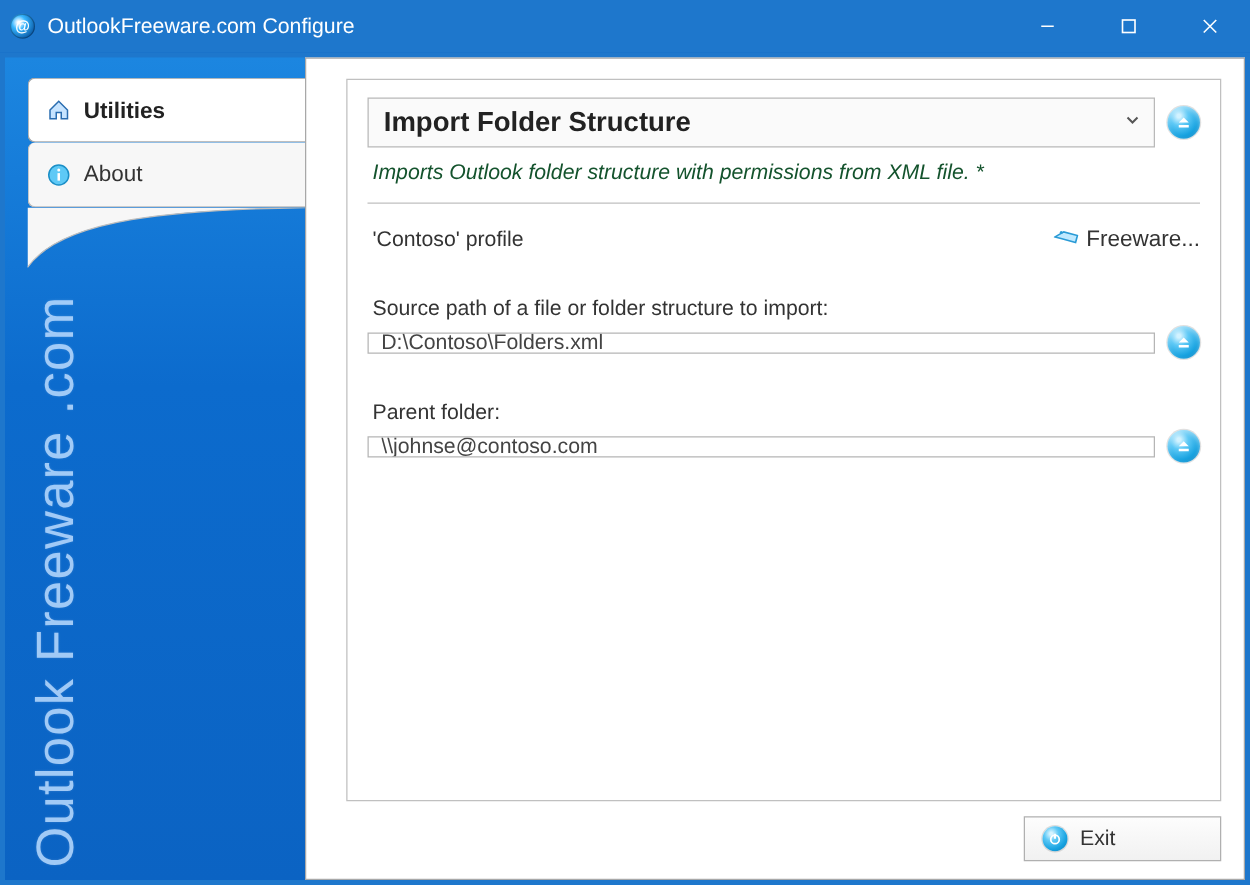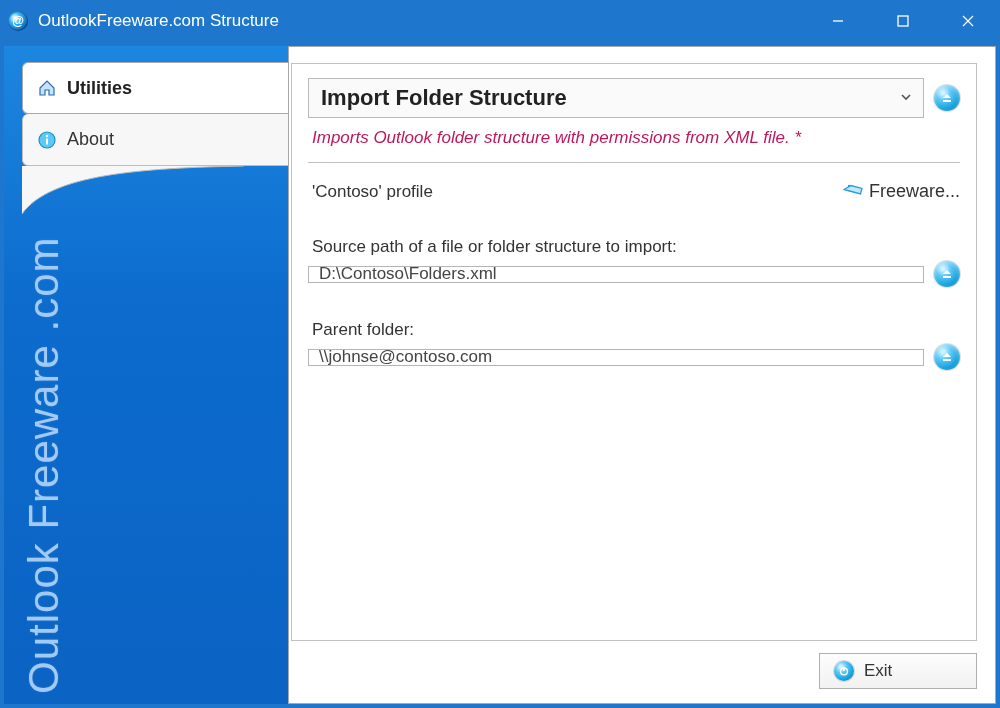--- a/index.html
+++ b/index.html
@@ -37,21 +37,21 @@
   }
 
   .client {
     position: absolute;
     inset: 4px;
     display: flex;
   }
 
   
   .leftpanel {
-    width: 284px;
+    width: 240px;
     position: relative;
     background: linear-gradient(#1c86e0, #0c6bcd 40%, #0b63c3);
     overflow: hidden;
   }
   .tabarea {
     padding: 16px 0 0 18px;
   }
   .tab {
     height: 52px;
     display: flex; align-items: center;
@@ -94,21 +94,21 @@
     text-shadow: 0 0 2px rgba(255,255,255,.2);
     padding-top: 8px;
   }
 
   
   .content {
     flex: 1;
     background: #fff;
     border: 1px solid #a8a8a8;
     border-left: 1px solid #a8a8a8;
-    padding: 16px 18px 14px 2px;
+    padding: 16px 18px 14px 32px;
     display: flex; flex-direction: column;
     position: relative;
   }
 
   .header-row { display: flex; align-items: center; gap: 10px; }
   .dropdown {
     flex: 1; height: 40px;
     border: 1px solid #b9b9b9;
     display: flex; align-items: center;
     padding: 0 10px 0 12px;
@@ -122,21 +122,21 @@
     background: radial-gradient(circle at 35% 30%, #d1f2ff 6%, #5ec9f6 30%, #17a2e0 65%, #0b7bb7 100%);
     display:flex; align-items:center; justify-content:center;
     box-shadow: 0 0 0 1px rgba(0,0,0,.12), inset 0 2px 4px rgba(255,255,255,.5);
     cursor: pointer;
   }
   .circle-btn svg { width: 12px; height: 12px; }
 
   .desc {
     margin-top: 10px;
     font-style: italic;
-    color: #be185d;
+    color: #14532d;
     font-size: 17px;
     padding-left: 4px;
     padding-bottom: 14px;
     border-bottom: 1px solid #c0c0c0;
   }
 
   .profile-row {
     display: flex; align-items: center;
     margin-top: 16px;
     padding-left: 4px;
@@ -190,21 +190,21 @@
     background:#fff;
     padding: 14px 16px 10px 16px;
     display:flex; flex-direction:column;
   }
 </style>
 </head>
 <body>
 
 <div class="titlebar">
   <div class="appicon">@</div>
-  <div class="title">OutlookFreeware.com Structure</div>
+  <div class="title">OutlookFreeware.com Configure</div>
   <div class="winbtns">
     <div class="winbtn">
       <svg viewBox="0 0 14 14">
           <line x1="2" y1="7" x2="12" y2="7"></line>
         </svg>
     </div>
     <div class="winbtn">
       <svg viewBox="0 0 14 14">
           <rect x="2" y="2" width="10" height="10"></rect>
         </svg>

